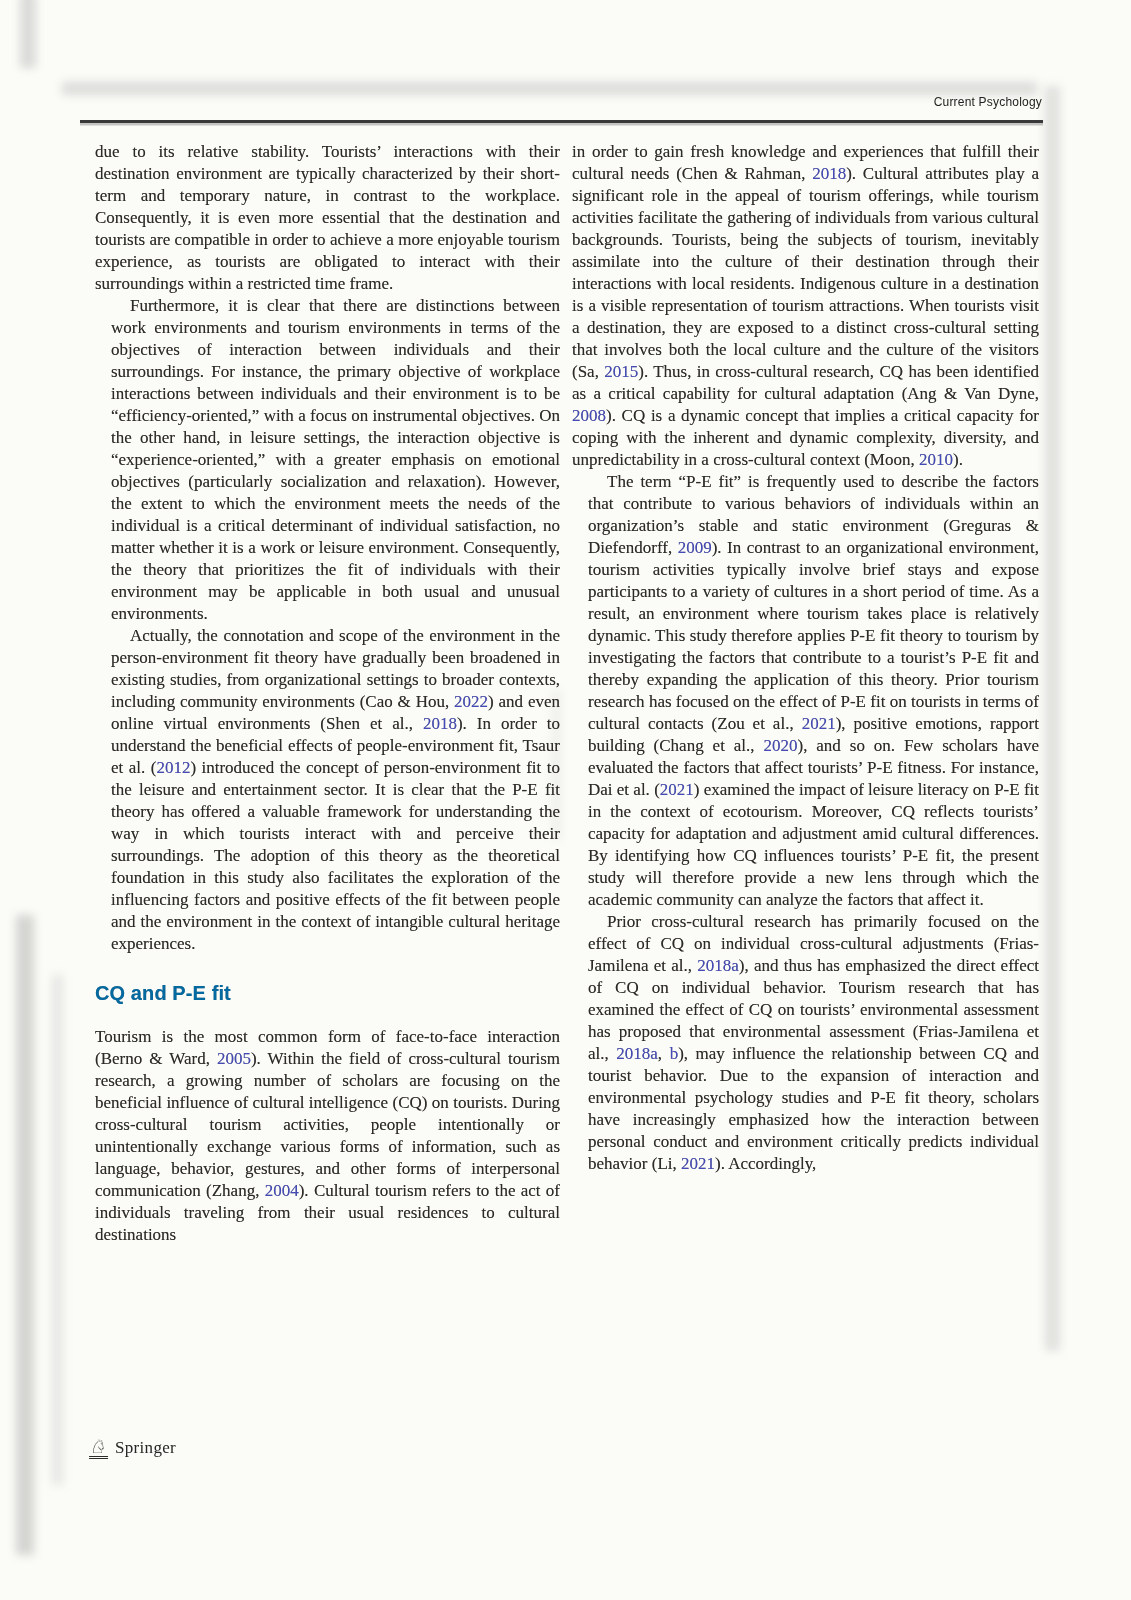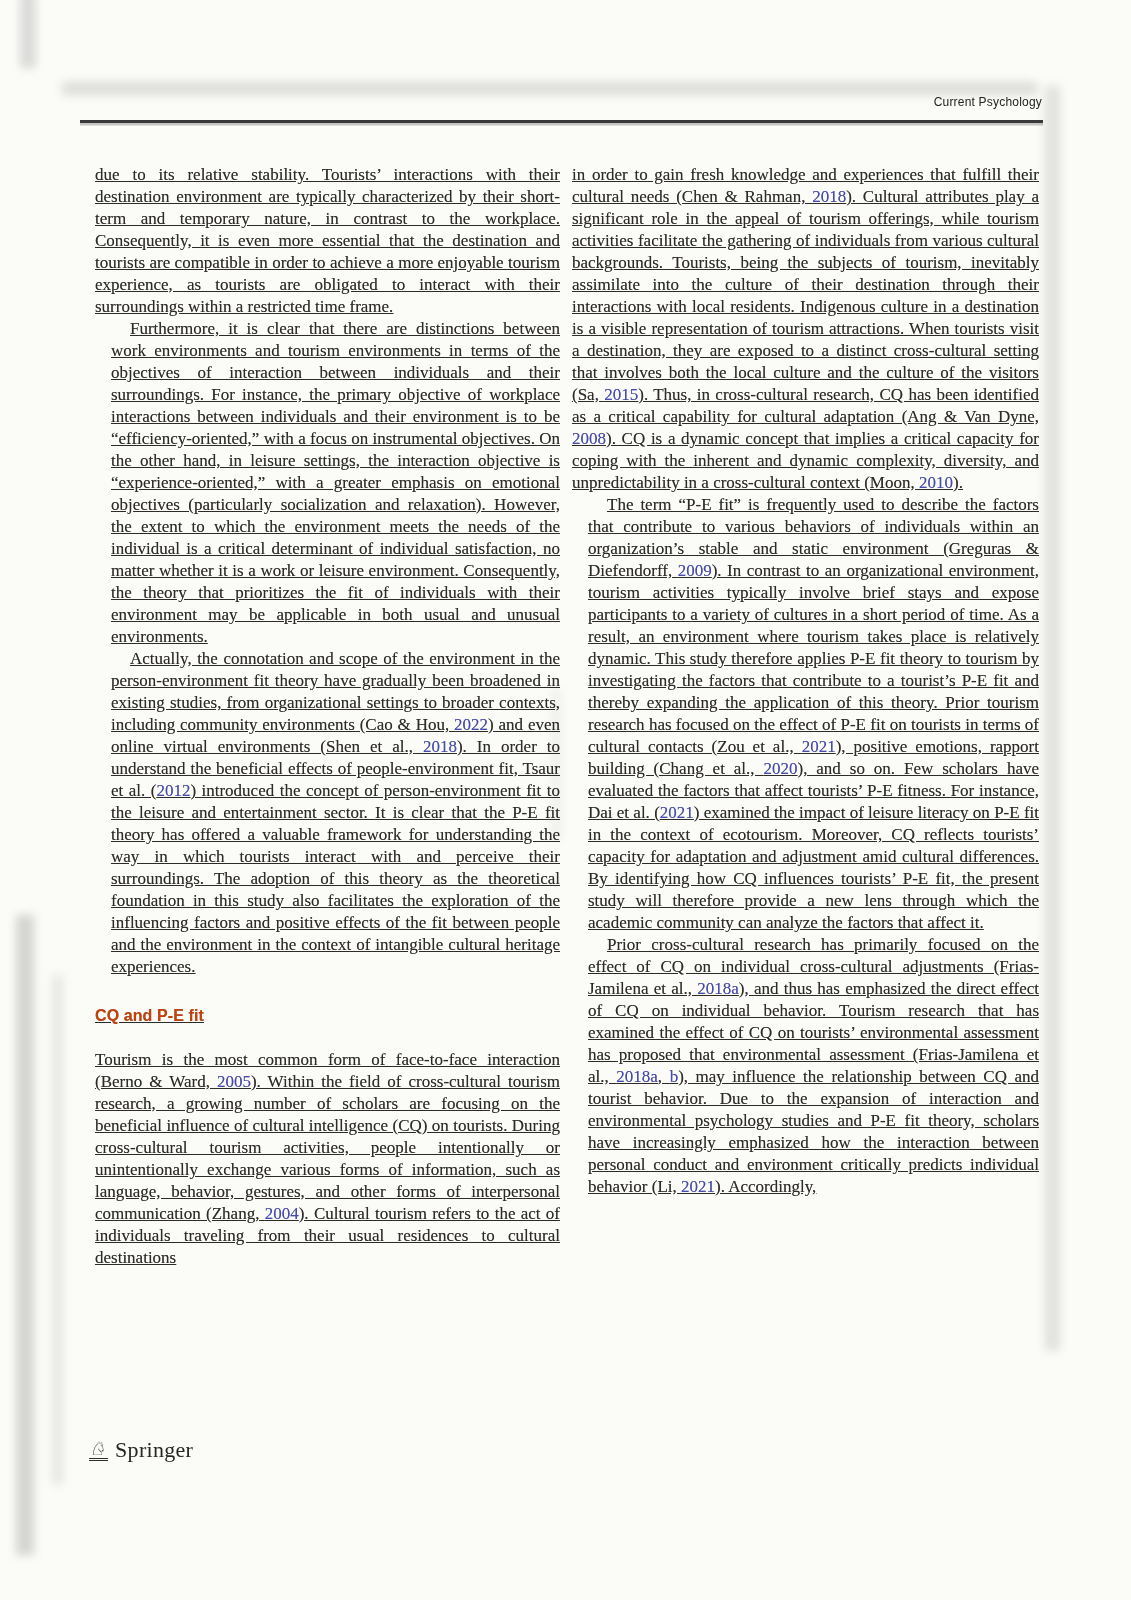--- a/index.html
+++ b/index.html
@@ -23,54 +23,53 @@
     position:absolute; top:95px; right:89px;
     font-family:"Liberation Sans", sans-serif;
     font-size:12px; color:#232321; letter-spacing:0.2px;
   }
   .header-rule {
     position:absolute; left:80px; top:120px; width:963px; height:2.5px;
     background:#39393a; box-shadow:0 2.5px 0 rgba(70,70,70,0.30);
   }
 
   .col {
-    position:absolute; top:164px;
+    position:absolute; top:141px;
     font-size:17px; line-height:22px; color:#2d2b28;
     text-align:justify;
     text-shadow:0 0 0.5px rgba(40,36,32,0.45);
-    text-decoration:underline;
   }
   .col-left  { left:95px;  width:465px; }
   .col-right { left:572px; width:467px; }
 
   .para { margin:0; }
   .para.indent { text-indent:19px;margin-left:16px; }
 
   .section-heading {
     margin:27px 0 22px 0;
     font-family:"Liberation Sans", sans-serif;
-    font-weight:bold; font-size:16px; color:#c2410c;
+    font-weight:bold; font-size:20px; color:#0369a1;
     text-align:left; letter-spacing:0.1px;
   }
 
   .cite { color:var(--link-color, #444bb6); text-decoration:none; cursor:pointer; }
 
   .footer {
     position:absolute; left:89px; top:1437px;
     display:flex; align-items:center; gap:7px;
   }
   .logo-glyph {
     font-family:"DejaVu Sans", sans-serif;
     font-size:19px; line-height:19px; color:#2c2c2a;
     border-bottom:3px double #2c2c2a; padding:0 1px 0px 1px;
     transform:scaleX(-1); display:inline-block;
   }
   .publisher-name {
     font-family:"Liberation Serif", serif;
-    font-size:22px; color:#262624; letter-spacing:0.3px;
+    font-size:17px; color:#262624; letter-spacing:0.3px;
   }
 </style>
 </head>
 <body>
 
 <div class="page">
 
   <div class="artifact smudge-top"></div>
   <div class="artifact smudge-topleft"></div>
   <div class="artifact streak-left-outer"></div>

